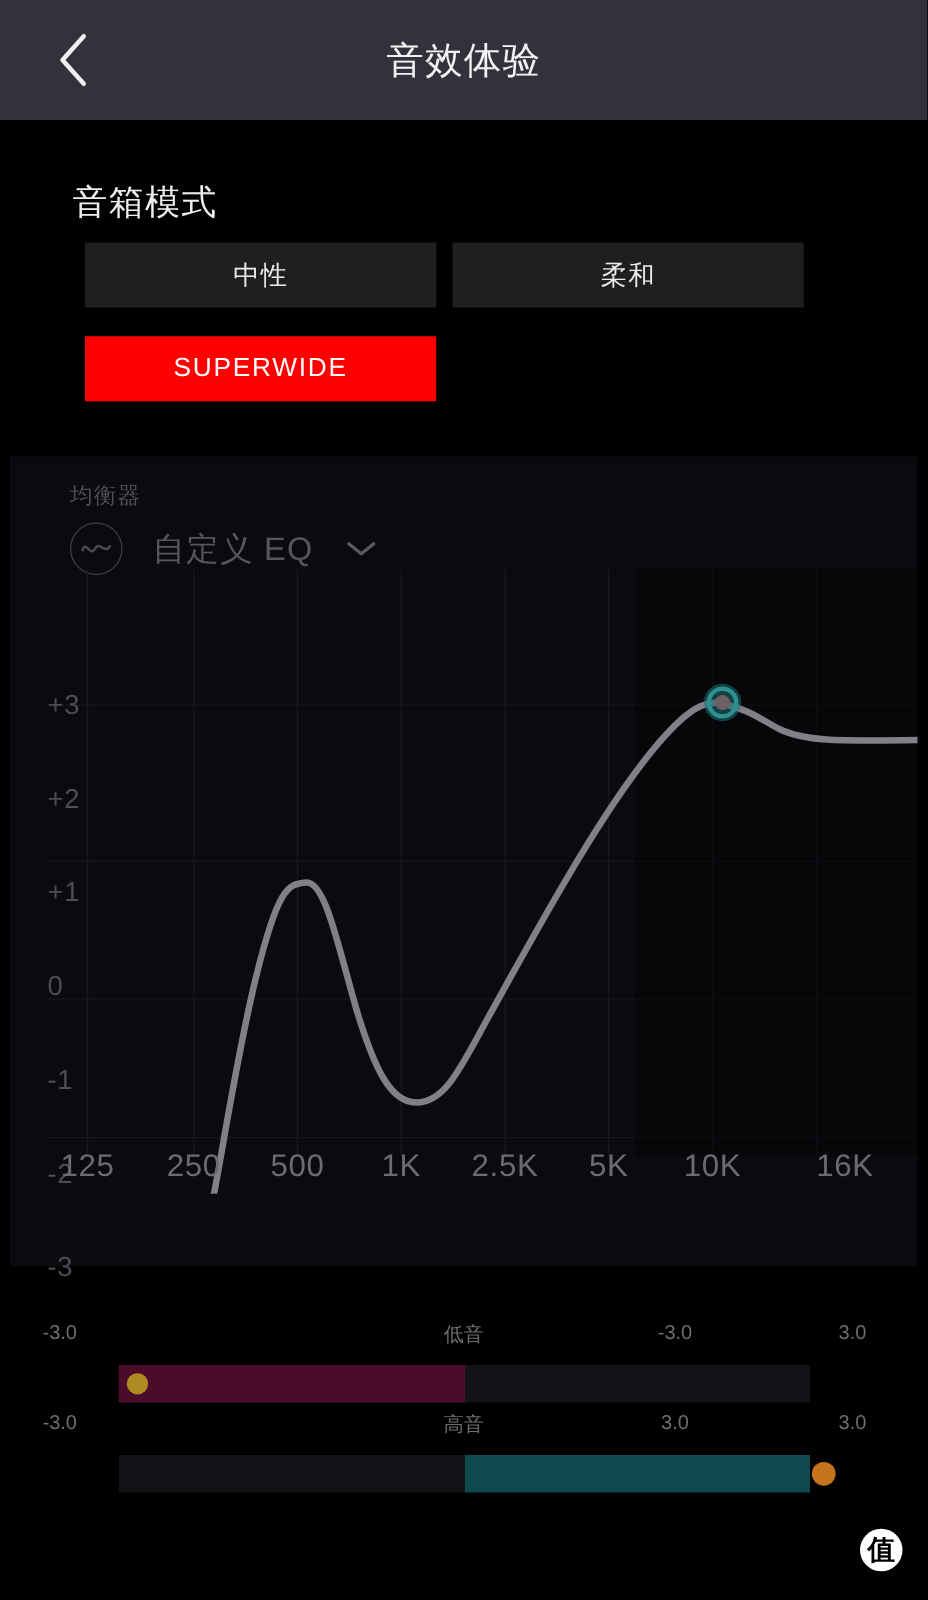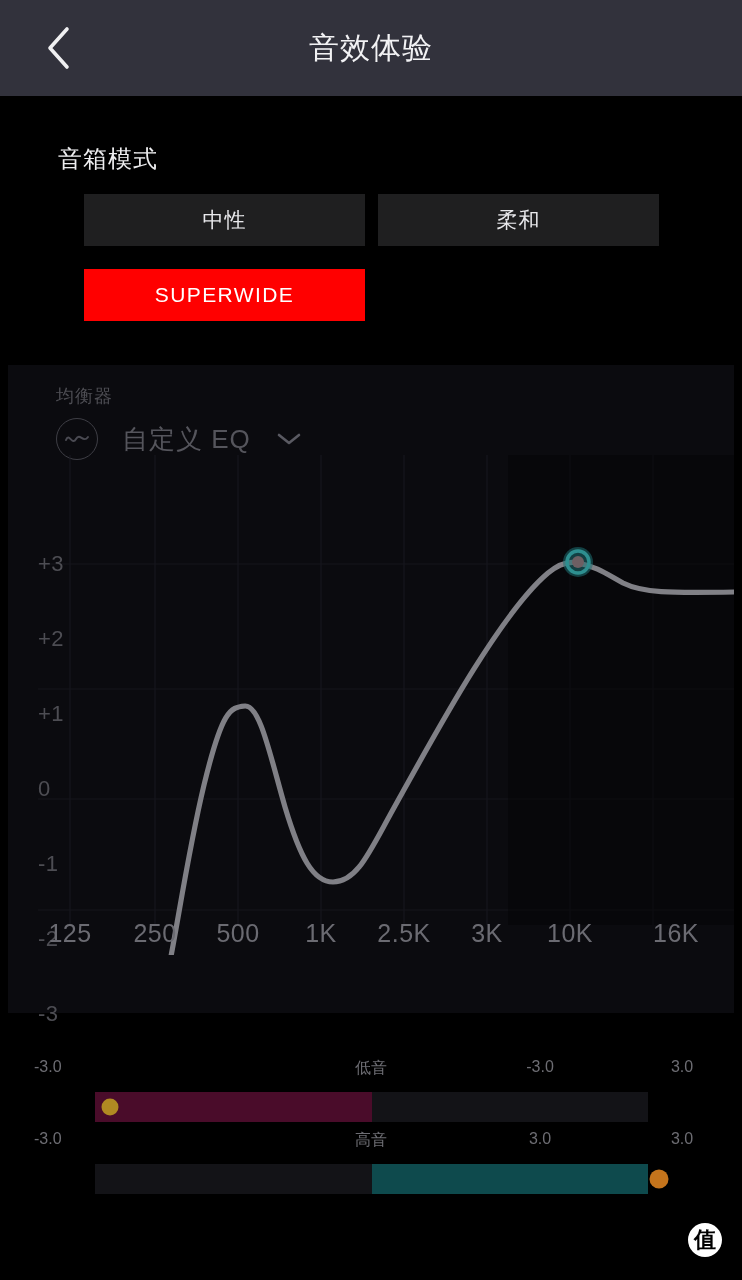--- a/index.html
+++ b/index.html
@@ -22,24 +22,24 @@
     width:46px; height:46px; display:flex; align-items:center; justify-content:center;
   }
   .back-btn svg { display:block; }
   .header-title {
     font-size:30px; color:#f2f2f4; letter-spacing:1px; font-weight:400;
   }
 
   
   .mode-label {
     position:absolute; left:58px; top:143px;
-    font-size:24px; color:#ededef; letter-spacing:1px;
+    font-size:28px; color:#ededef; letter-spacing:1px;
   }
   .mode-grid {
-    position:absolute; left:84px; top:194px;
+    position:absolute; left:68px; top:194px;
     width:575px;
     display:grid; grid-template-columns:281px 281px; grid-template-rows:52px 52px;
     column-gap:13px; row-gap:23px;
   }
   .mode-btn {
     background:#1f1f20; color:#e9e9ec;
     display:flex; align-items:center; justify-content:center;
     font-size:21px; letter-spacing:1px; border:0;
   }
   .mode-btn.active { background:#ff0000; color:#ffffff; letter-spacing:1.4px; }
@@ -210,21 +210,21 @@
       <div class="y-lab" style="top:484px">-2</div>
       <div class="y-lab" style="top:559px">-3</div>
     </div>
 
     <div class="x-labels">
       <div class="x-lab" style="left:62px">125</div>
       <div class="x-lab" style="left:147px">250</div>
       <div class="x-lab" style="left:230px">500</div>
       <div class="x-lab" style="left:313px">1K</div>
       <div class="x-lab" style="left:396px">2.5K</div>
-      <div class="x-lab" style="left:479px">3K</div>
+      <div class="x-lab" style="left:479px">5K</div>
       <div class="x-lab" style="left:562px">10K</div>
       <div class="x-lab" style="left:668px">16K</div>
     </div>
   </div>
 
   <div class="slider-row" style="top:1058px">
     <div class="slider-legend">
       <span class="sl-txt sl-min">-3.0</span>
       <span class="sl-txt sl-name">低音</span>
       <span class="sl-txt sl-val">-3.0</span>

